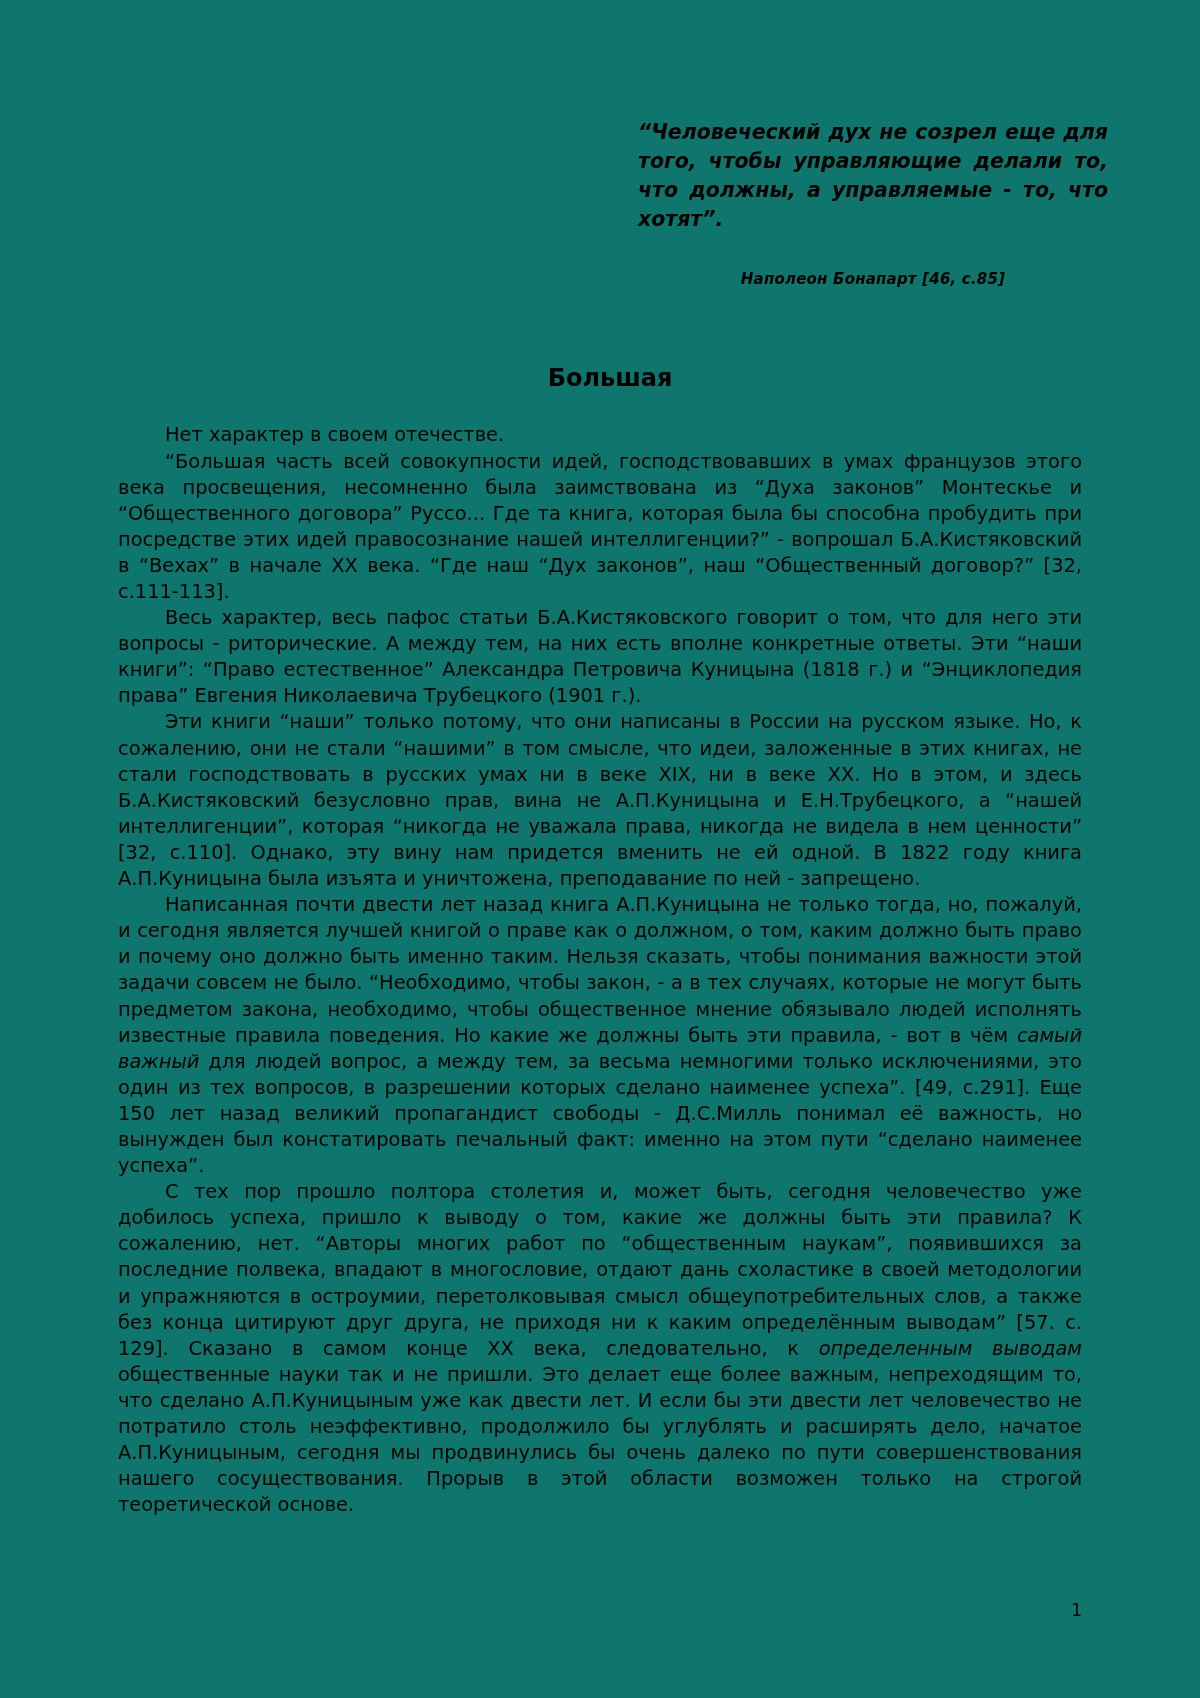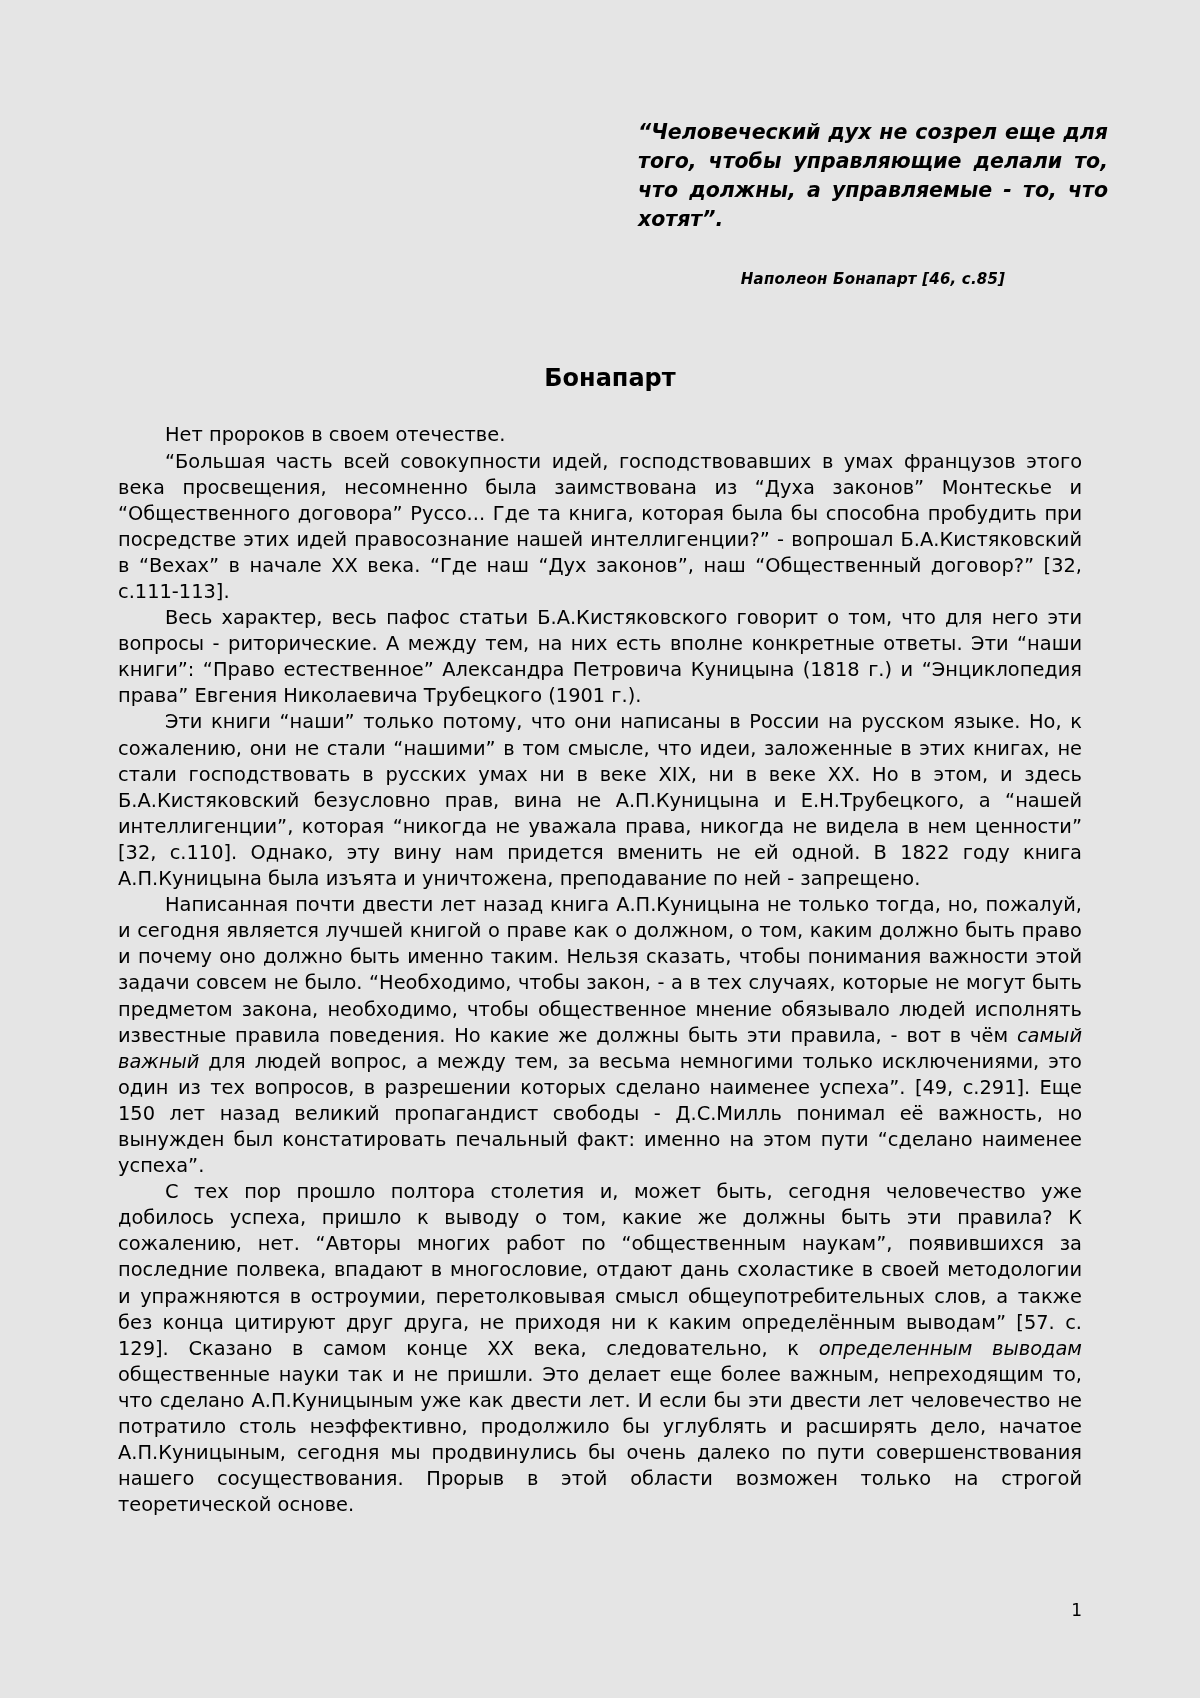--- a/index.html
+++ b/index.html
@@ -10,21 +10,21 @@
   body {
     font-family: "DejaVu Sans", sans-serif;
     color: #000000;
   }
   .page {
     position: relative;
     width: 1200px;
     height: 1698px;
     box-sizing: border-box;
     padding: 118px 118px 60px 118px;
-    background: #e5e5e5;
+    background: #0f766e;
     overflow: hidden;
   }
   .epigraph {
     margin-left: 520px;
     width: 470px;
     font-style: italic;
     font-weight: bold;
     font-size: 20.5px;
     line-height: 1.42;
     text-align: justify;
@@ -73,24 +73,24 @@
 </style>
 </head>
 <body>
 
 <div class="page">
 
   <div class="epigraph">“Человеческий дух не созрел еще для того, чтобы управляющие делали то, что должны, а управляемые - то, что хотят”.</div>
 
   <div class="epigraph-source">Наполеон Бонапарт [46, с.85]</div>
 
-  <h1 class="section-title">Бонапарт</h1>
+  <h1 class="section-title">Большая</h1>
 
   <div class="body-text">
-    <p>Нет пророков в своем отечестве.</p>
+    <p>Нет характер в своем отечестве.</p>
     <p>“Большая часть всей совокупности идей, господствовавших в умах французов этого века просвещения, несомненно была заимствована из “Духа законов” Монтескье и “Общественного договора” Руссо... Где та книга, которая была бы способна пробудить при посредстве этих идей правосознание нашей интеллигенции?” - вопрошал Б.А.Кистяковский в “Вехах” в начале XX века. “Где наш “Дух законов”, наш “Общественный договор?” [32, с.111-113].</p>
     <p>Весь характер, весь пафос статьи Б.А.Кистяковского говорит о том, что для него эти вопросы - риторические. А между тем, на них есть вполне конкретные ответы. Эти “наши книги”: “Право естественное” Александра Петровича Куницына (1818 г.) и “Энциклопедия права” Евгения Николаевича Трубецкого (1901 г.).</p>
     <p>Эти книги “наши” только потому, что они написаны в России на русском языке. Но, к сожалению, они не стали “нашими” в том смысле, что идеи, заложенные в этих книгах, не стали господствовать в русских умах ни в веке XIX, ни в веке XX. Но в этом, и здесь Б.А.Кистяковский безусловно прав, вина не А.П.Куницына и Е.Н.Трубецкого, а “нашей интеллигенции”, которая “никогда не уважала права, никогда не видела в нем ценности” [32, с.110]. Однако, эту вину нам придется вменить не ей одной. В 1822 году книга А.П.Куницына была изъята и уничтожена, преподавание по ней - запрещено.</p>
     <p><span>Написанная почти двести лет назад книга А.П.Куницына не только тогда, но, пожалуй, и сегодня является лучшей книгой о праве как о должном, о том, каким должно быть право и почему оно должно быть именно таким. Нельзя сказать, чтобы понимания важности этой задачи совсем не было. “Необходимо, чтобы закон, - а в тех случаях, которые не могут быть предметом закона, необходимо, чтобы общественное мнение обязывало людей исполнять известные правила поведения. Но какие же должны быть эти правила, - вот в чём </span><em class="it">самый важный</em><span> для людей вопрос, а между тем, за весьма немногими только исключениями, это один из тех вопросов, в разрешении которых сделано наименее успеха”. [49, с.291]. Еще 150 лет назад великий пропагандист свободы - Д.С.Милль понимал её важность, но вынужден был констатировать печальный факт: именно на этом пути “сделано наименее успеха”.</span></p>
     <p><span>С тех пор прошло полтора столетия и, может быть, сегодня человечество уже добилось успеха, пришло к выводу о том, какие же </span><strong class="bd">должны быть</strong><span> эти правила? К сожалению, нет. “Авторы многих работ по “общественным наукам”, появившихся за последние полвека, впадают в многословие, отдают дань схоластике в своей методологии и упражняются в остроумии, перетолковывая смысл общеупотребительных слов, а также без конца цитируют друг друга, не приходя ни к каким определённым выводам” [57. с. 129]. Сказано в самом конце XX века, следовательно, к </span><em class="it">определенным выводам</em><span> общественные науки так и не пришли. Это делает еще более важным, непреходящим то, что сделано А.П.Куницыным уже как двести лет.    И если бы эти двести лет человечество не потратило столь неэффективно, продолжило бы углублять и расширять дело, начатое А.П.Куницыным, сегодня мы продвинулись бы очень далеко по пути совершенствования нашего сосуществования. Прорыв в этой области возможен только на строгой теоретической основе.</span></p>
   </div>
 
   <div class="page-number">1</div>
 
 </div>

